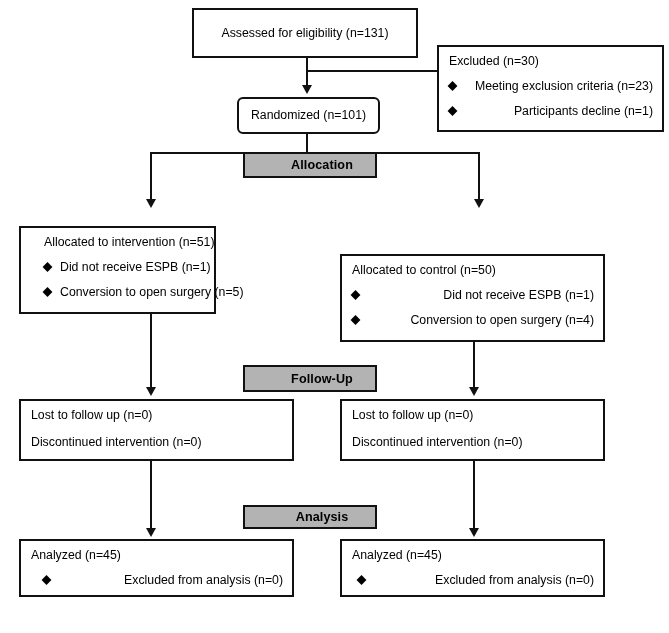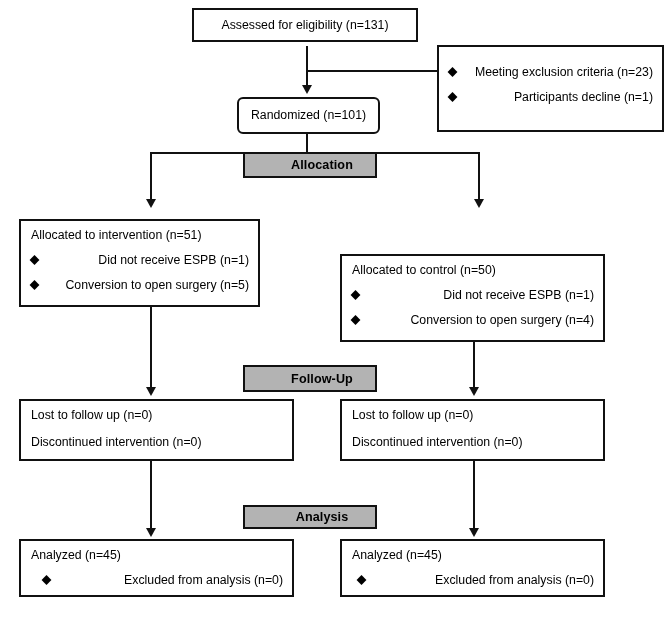--- a/index.html
+++ b/index.html
@@ -92,33 +92,34 @@
     align-items: center;
     justify-content: center;
     height: 100%;
   }
 </style>
 </head>
 <body>
 
 <div id="diagram">
 
-  <div class="node" style="left:192px; top:8px; width:226px; height:34px;">
+  <div class="node" style="left:192px; top:8px; width:226px; height:50px;">
     <div class="title-center">
       <span class="line center-text">Assessed for eligibility (n=131)</span>
     </div>
   </div>
 
   <div class="conn vline" style="left:306px; top:46px; width:2px; height:40px;"></div>
   <div class="arrowhead" style="left:302px; top:85px;"></div>
 
   <div class="conn hline" style="left:307px; top:70px; width:131px; height:2px;"></div>
 
   <div class="node" style="left:437px; top:45px; width:227px; height:87px;">
     <div class="inner">
+      <div class="line">Excluded (n=30)</div>
       <div class="gap-sm"></div>
       <div class="line bullet">
         <span class="dia"></span>
         <span>Meeting exclusion criteria (n=23)</span>
       </div>
       <div class="gap-sm"></div>
       <div class="line bullet">
         <span class="dia"></span>
         <span>Participants decline (n=1)</span>
       </div>
@@ -136,21 +137,21 @@
   <div class="conn hline" style="left:150px; top:152px; width:330px; height:2px;"></div>
   <div class="conn vline" style="left:150px; top:152px; width:2px; height:48px;"></div>
   <div class="arrowhead" style="left:146px; top:199px;"></div>
   <div class="conn vline" style="left:478px; top:152px; width:2px; height:48px;"></div>
   <div class="arrowhead" style="left:474px; top:199px;"></div>
 
   <div class="band" style="left:243px; top:152px; width:134px; height:26px;">
     <span>Allocation</span>
   </div>
 
-  <div class="node" style="left:19px; top:219px; width:241px; height:88px;">
+  <div class="node" style="left:19px; top:226px; width:197px; height:88px;padding-left:13px;">
     <div class="inner">
       <div class="line">Allocated to intervention (n=51)</div>
       <div class="gap-sm"></div>
       <div class="line bullet">
         <span class="dia"></span>
         <span>Did not receive ESPB (n=1)</span>
       </div>
       <div class="gap-sm"></div>
       <div class="line bullet">
         <span class="dia"></span>

